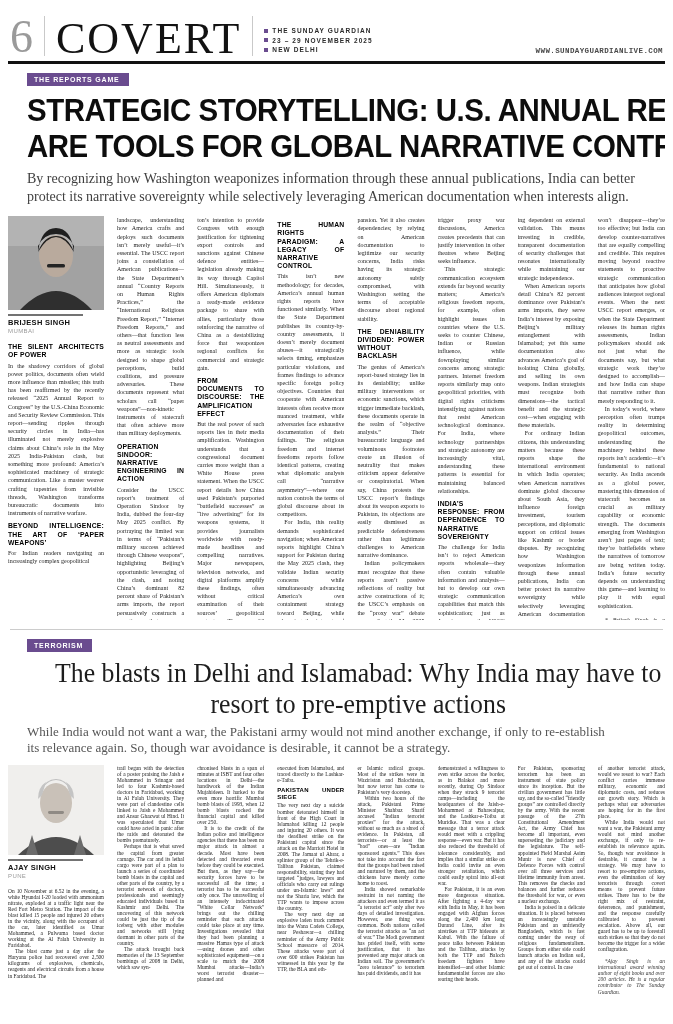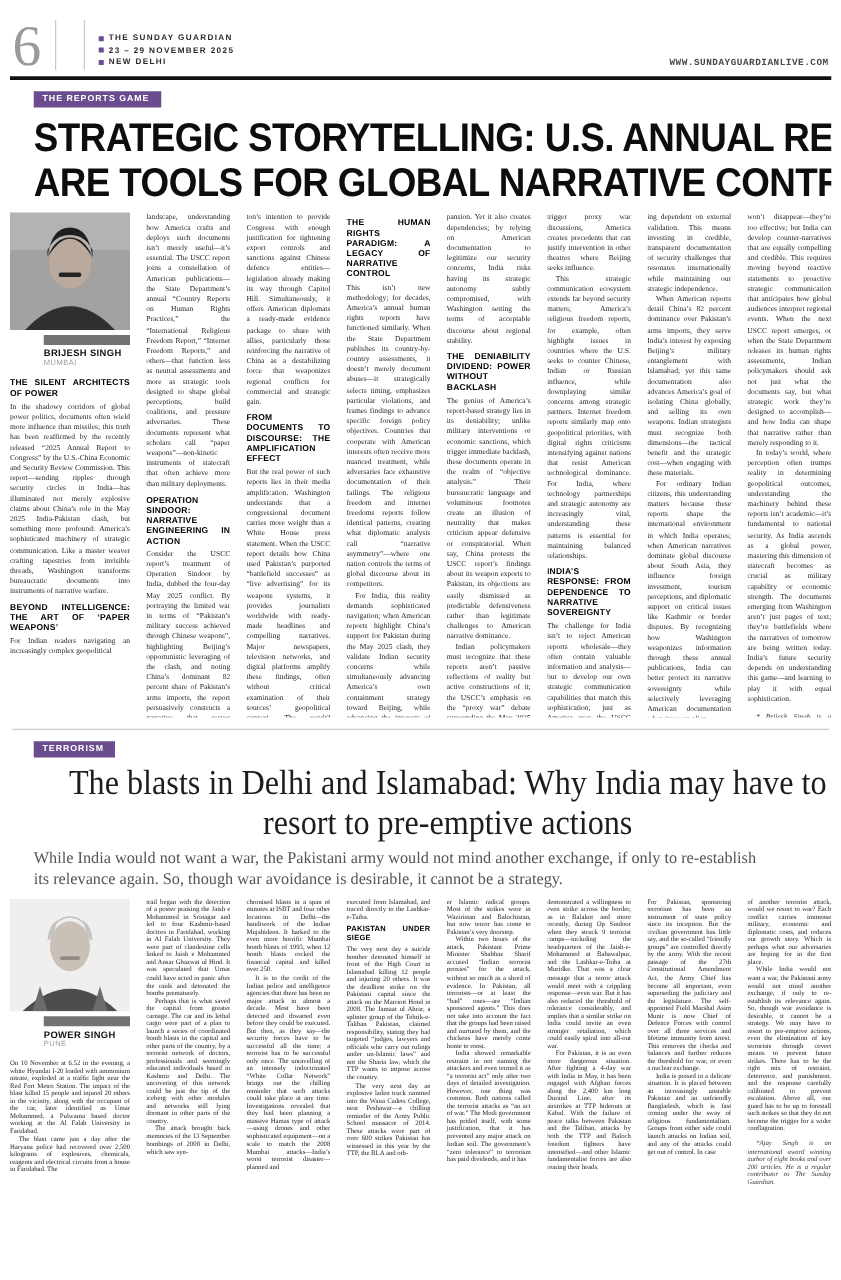--- a/index.html
+++ b/index.html
@@ -24,21 +24,21 @@
   .tag { display:inline-block; background:#6a4c8f; color:#ffffff; font-family:"Liberation Sans", sans-serif; font-size:7px; font-weight:bold; letter-spacing:.8px; padding:3px 9px 3px 7px; margin:9px 0 0 19px; }
   .body { display:flex; gap:13px; overflow:hidden; text-align:justify; }
   .col { flex:1 1 0; overflow:hidden; }
   .first-col { flex:0 0 96px; }
   .body p { font-family:"Liberation Serif", serif; color:#1c1c1c; text-align:justify; -webkit-hyphens:auto; hyphens:auto; }
   .body p + p { text-indent:7px; }
   .body h4 { font-family:"Liberation Sans", sans-serif; color:#000; letter-spacing:.2px; margin:5px 0 2px 0; }
   .body .footnote { font-style:italic; color:#333; margin-top:6px; }
   .author-photo { width:96px; display:block; line-height:0; }
   .author-photo svg { width:100%; height:100%; display:block; }
-  .byline { border-top:8px solid #737373; width:78%; padding-top:2px; margin-top:4px;margin-left:27px; }
+  .byline { border-top:2px solid #737373; width:78%; padding-top:2px; margin-top:4px; }
   .author-name { font-family:"Liberation Sans", sans-serif; font-size:7.5px; font-weight:bold; letter-spacing:.3px; color:#111; }
   .author-city { font-family:"Liberation Sans", sans-serif; font-size:6px; color:#9a9a9a; letter-spacing:.4px; margin-top:1px; }
   .colslot { margin-top:9px; }
   
   .a1-headline-wrap { overflow:hidden; margin:6px 0 6px 19px; }
   .a1-headline { font-family:"Liberation Sans", sans-serif; font-weight:bold; font-size:32px; line-height:1.13; letter-spacing:-.5px; color:#0d0d0d; transform:scaleX(.92); transform-origin:0 50%; width:709px; }
   .a1-headline span { display:block; white-space:nowrap; }
   .a1-standfirst { font-family:"Liberation Serif", serif; font-size:14px; line-height:1.28; color:#3f3f3f; margin:4px 19px 10px 19px; max-width:636px; }
   .a1-body { height:404px; margin-top:4px; }
   .a1-body p { font-size:6px; line-height:8.2px; }
@@ -60,20 +60,21 @@
 </style>
 </head>
 <body>
 
 <div class="page">
 
   <header class="masthead">
     <div class="mast-left">
       <div class="pageno">6</div>
       <div class="vrule"></div>
+      <div class="section-title">COVERT</div>
       <div class="vrule"></div>
       <div class="dateline">
         <div class="dl-row">
             <span class="sq"></span>
             <span>THE SUNDAY GUARDIAN</span>
           </div>
         <div class="dl-row">
             <span class="sq"></span>
             <span>23 – 29 NOVEMBER 2025</span>
           </div>
@@ -88,20 +89,21 @@
   <div class="mast-rule"></div>
 
   <section class="article">
     <div class="tag">THE REPORTS GAME</div>
     <div class="a1-headline-wrap">
       <h1 class="a1-headline">
         <span>STRATEGIC STORYTELLING: U.S. ANNUAL REPORTS</span>
         <span>ARE TOOLS FOR GLOBAL NARRATIVE CONTROL</span>
       </h1>
     </div>
+    <p class="a1-standfirst">By recognizing how Washington weaponizes information through these annual publications, India can better protect its narrative sovereignty while selectively leveraging American documentation when interests align.</p>
     <div class="body a1-body" id="a1-body">
       <div class="col first-col">
         <figure class="author-photo a1-photo">
           <svg viewBox="0 0 96 94" preserveAspectRatio="none" aria-hidden="true">
             <rect width="96" height="94" fill="#a2a2a2"></rect>
             <rect width="96" height="30" fill="#b3b3b3"></rect>
             <path d="M12 94 Q48 56 84 94 Z" fill="#2f2f2f"></path>
             <ellipse cx="48" cy="40" rx="17" ry="21" fill="#b9aa9d"></ellipse>
             <path d="M30 36 Q33 12 48 12 Q63 12 66 36 L66 30 Q60 18 48 18 Q36 18 30 30 Z" fill="#1f1f1f"></path>
             <path d="M30 36 Q48 6 66 36 Q60 20 48 20 Q36 20 30 36 Z" fill="#1f1f1f"></path>
@@ -179,21 +181,21 @@
             <path d="M18 90 L24 70 L30 90 Z" fill="#6b6b6b"></path>
             <path d="M66 90 L72 70 L78 90 Z" fill="#6b6b6b"></path>
             <ellipse cx="48" cy="38" rx="16" ry="20" fill="#c9c1b8"></ellipse>
             <path d="M32 34 Q34 16 48 15 Q62 16 64 34 L64 26 Q58 14 48 14 Q38 14 32 26 Z" fill="#bfbfbf"></path>
             <path d="M30 34 Q30 22 38 17 L34 30 Z" fill="#c4c4c4"></path>
             <path d="M66 34 Q66 22 58 17 L62 30 Z" fill="#c4c4c4"></path>
             <rect x="40" y="46" width="16" height="3" rx="1.4" fill="#8f8a84"></rect>
           </svg>
         </figure>
         <div class="byline">
-          <div class="author-name">POWER SINGH</div>
+          <div class="author-name">AJAY SINGH</div>
           <div class="author-city">PUNE</div>
         </div>
         <div class="colslot">
             <p>On 10 November at 6.52 in the evening, a white Hyundai I-20 loaded with ammonium nitrate, exploded at a traffic light near the Red Fort Metro Station. The impact of the blast killed 15 people and injured 20 others in the vicinity, along with the occupant of the car, later identified as Umar Mohammed, a Pulwama based doctor working at the Al Falah University in Faridabad.</p>
             <p>The blast came just a day after the Haryana police had recovered over 2,500 kilograms of explosives, chemicals, reagents and electrical circuits from a house in Faridabad. The</p>
           </div>
       </div>
     <div class="col">
           <p>trail began with the detection of a poster praising the Jaish e Mohammed in Srinagar and led to four Kashmir-based doctors in Faridabad, working in Al Falah University. They were part of clandestine cells linked to Jaish e Mohammed and Ansar Ghazwat ul Hind. It was speculated that Umar could have acted in panic after the raids and detonated the bombs prematurely.</p>
           <p>Perhaps that is what saved the capital from greater carnage. The car and its lethal cargo were part of a plan to launch a series of coordinated bomb blasts in the capital and other parts of the country, by a terrorist network of doctors, professionals and seemingly educated individuals based in Kashmir and Delhi. The uncovering of this network could be just the tip of the iceberg with other modules and networks still lying dormant in other parts of the country.</p>

